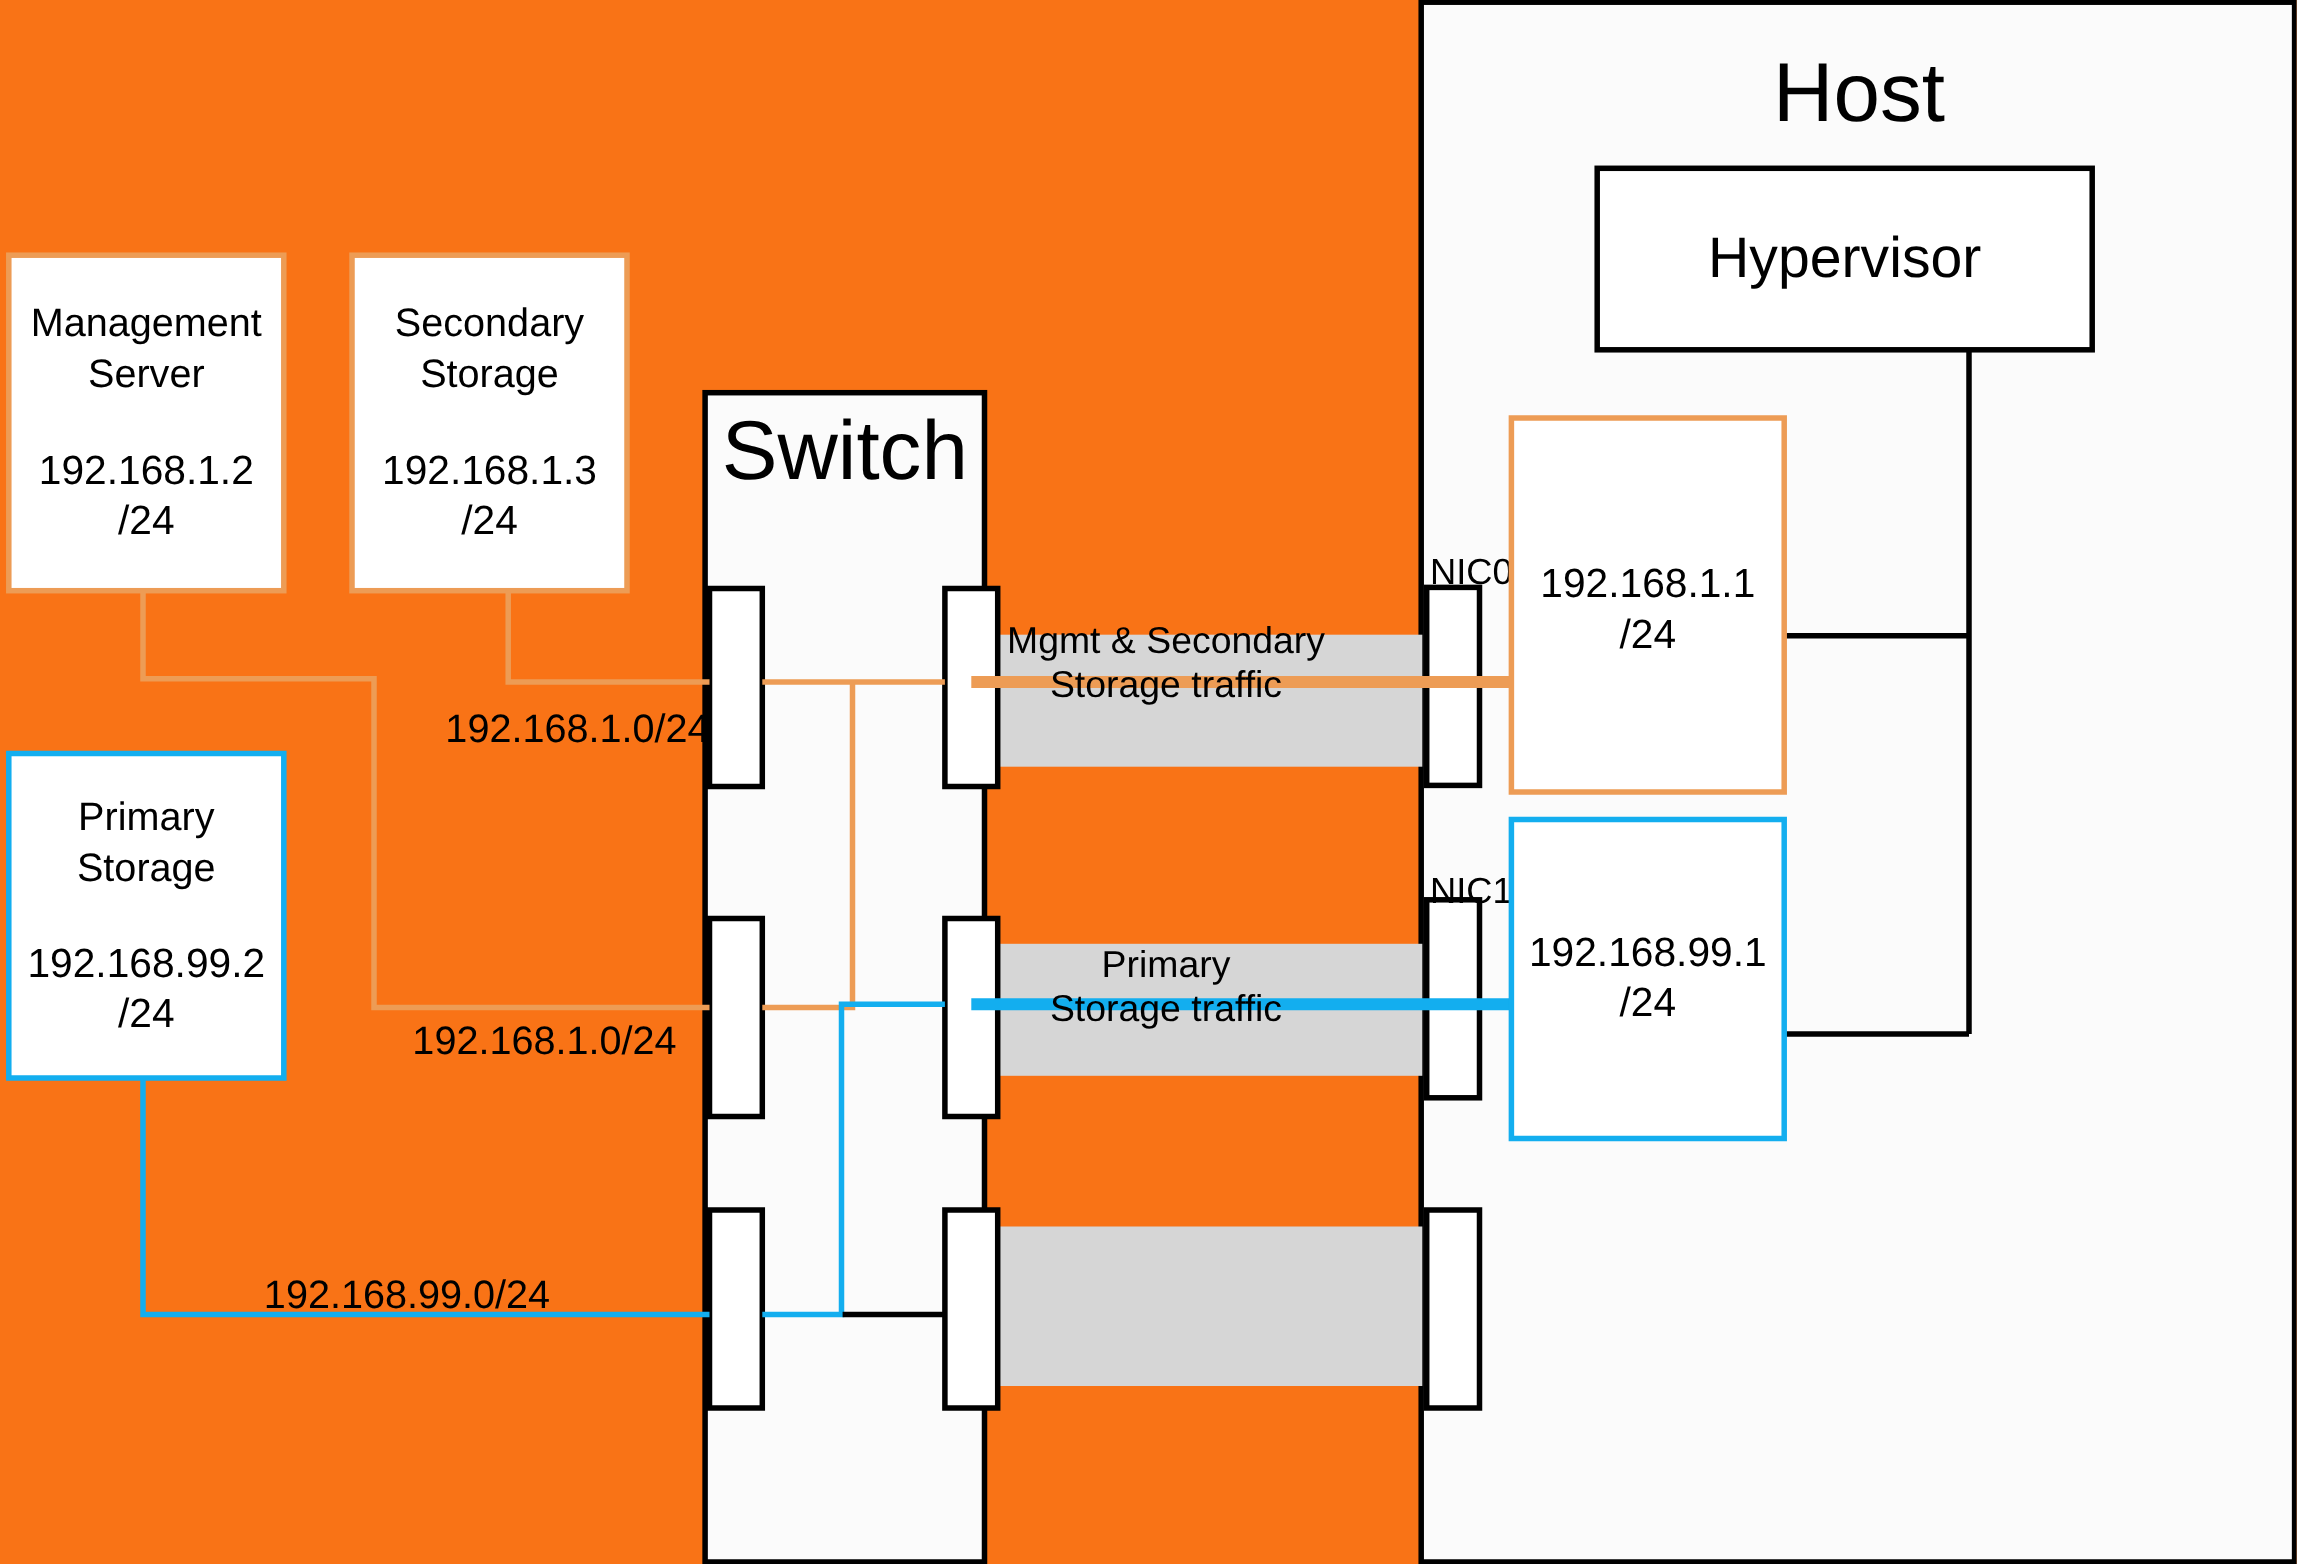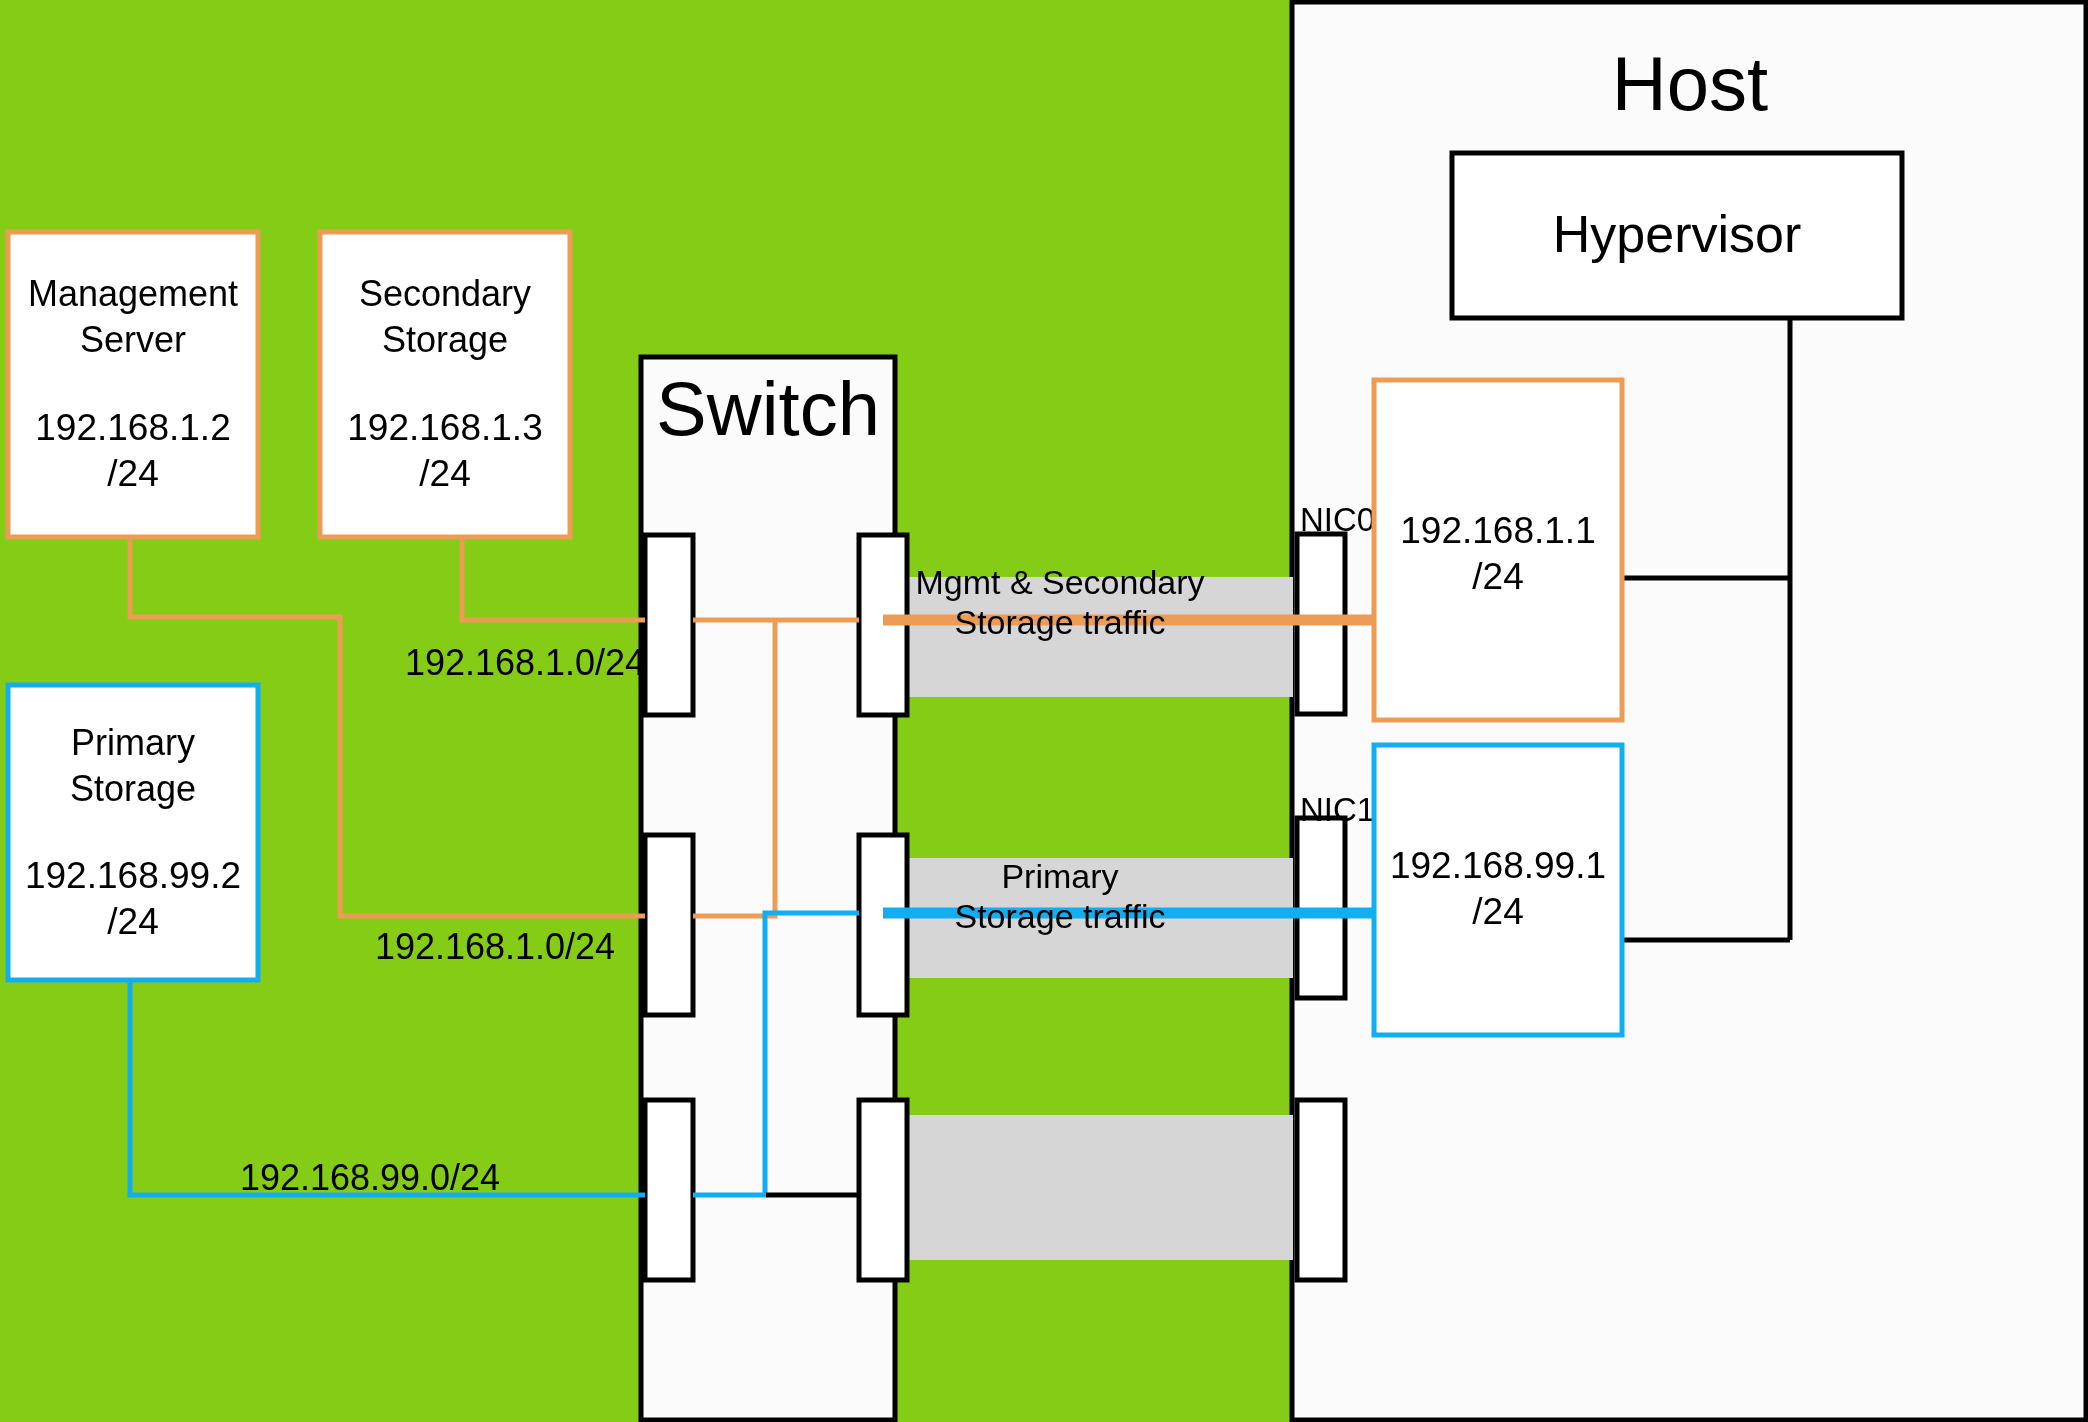--- a/index.html
+++ b/index.html
@@ -7,21 +7,21 @@
     padding: 0;
     background: #ffffff;
   }
   body {
     font-family: "Liberation Sans", sans-serif;
   }
   #stage {
     position: relative;
     width: 2088px;
     height: 1422px;
-    background: #84cc16;
+    background: #f97316;
     overflow: hidden;
   }
   svg.diagram {
     position: absolute;
     top: 0;
     left: 0;
     width: 2088px;
     height: 1422px;
   }
   .txt {

